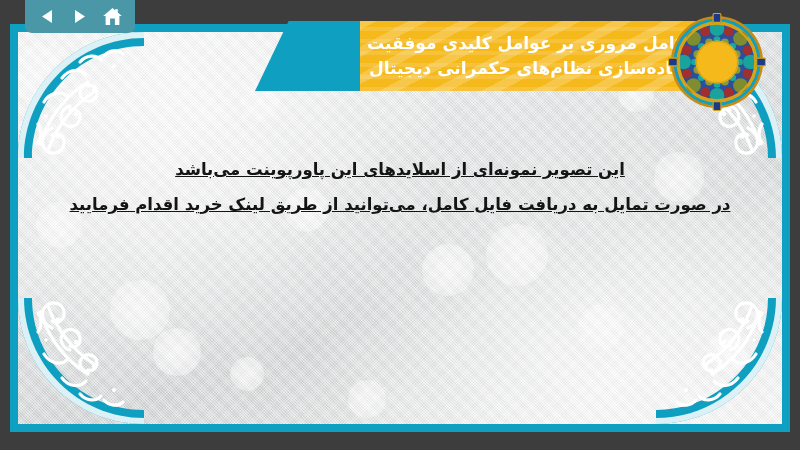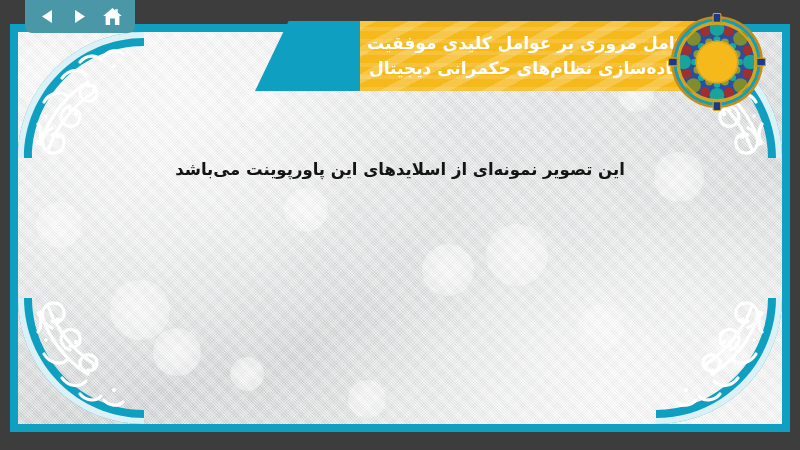--- a/index.html
+++ b/index.html
@@ -188,21 +188,21 @@
     top: 120px;
     z-index: 25;
     direction: rtl;
     text-align: center;
     color: #141414;
     font-size: 16.5px;
     line-height: 35px;
     font-weight: bold;
     font-family: "DejaVu Sans", sans-serif;
   }
-  .body-text p { white-space: nowrap; }
+  .body-text p { white-space: nowrap; text-decoration: underline; }
 </style>
 </head>
 <body>
 
 <div id="stage">
 
   <div class="navbar">
     <div class="navbtn">
       <span>
         <svg width="17" height="17" viewBox="0 0 17 17">
@@ -351,20 +351,21 @@
             <circle cx="58" cy="82" r="2.3"></circle>
             <circle cx="76" cy="58" r="2.1"></circle>
             <circle cx="96" cy="34" r="2"></circle>
             <circle cx="28" cy="84" r="1.8"></circle>
           </g>
         </svg>
       </div>
 
       <div class="body-text">
         <p>این تصویر نمونه‌ای از اسلایدهای این پاورپوینت می‌باشد</p>
+        <p>در صورت تمایل به دریافت فایل کامل، می‌توانید از طریق لینک خرید اقدام فرمایید</p>
       </div>
 
     </div>
   </div>
 
   <div class="title-band">
     <div class="title-tab"></div>
     <div class="title-plate">
       <div class="title-line">کامل مروری بر عوامل کلیدی موفقیت در</div>
       <div class="title-line">پیاده‌سازی نظام‌های حکمرانی دیجیتال</div>

